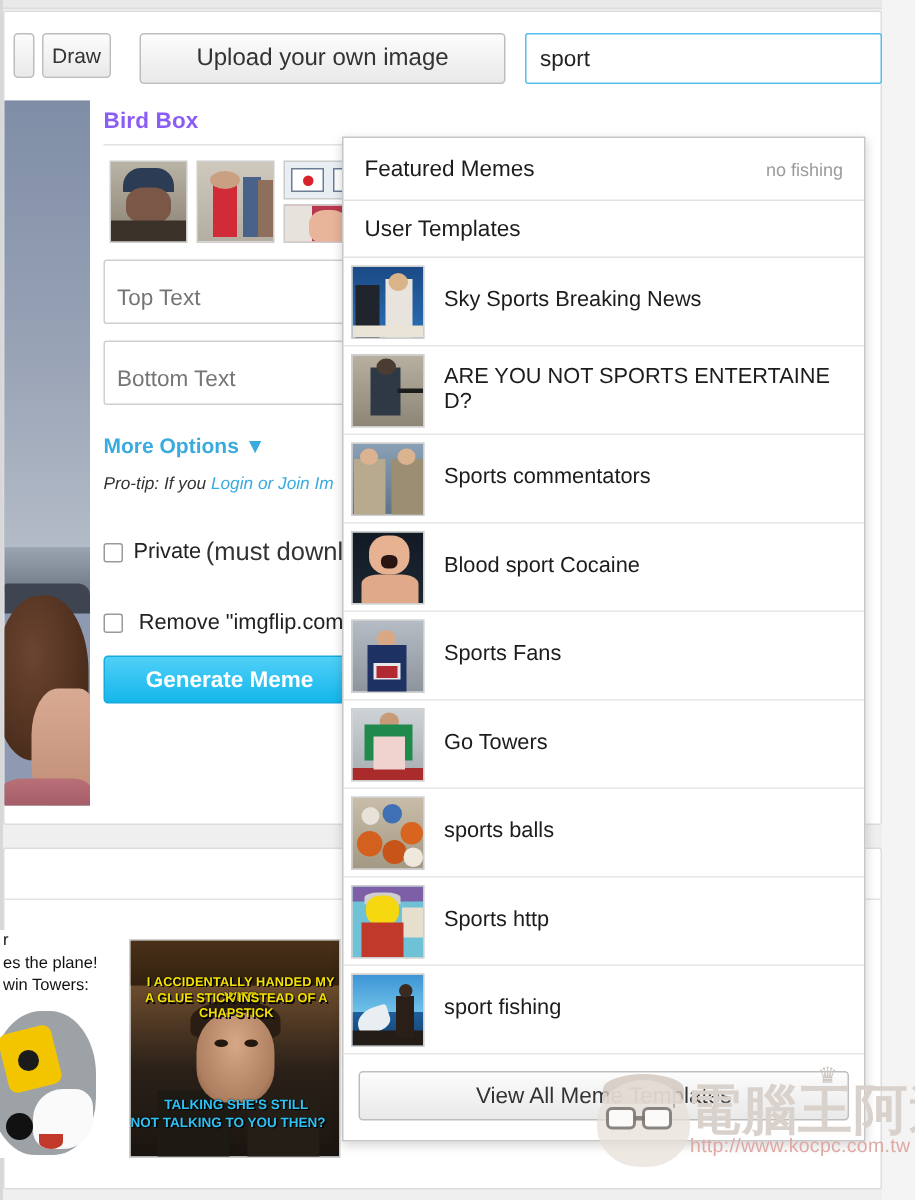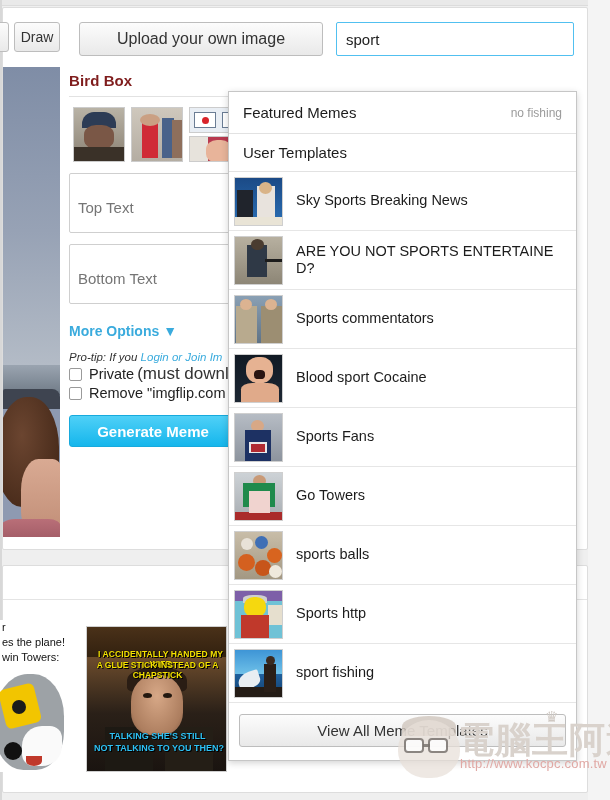--- a/index.html
+++ b/index.html
@@ -23,21 +23,21 @@
   .main-card {
     position: absolute; left: 2px; top: 7px; width: 586px; height: 543px;
     background: #ffffff; border: 1px solid #dddddd; border-radius: 2px;
   }
   .second-card {
     position: absolute; left: 2px; top: 565px; width: 586px; height: 228px;
     background: #ffffff; border: 1px solid #dddddd; border-radius: 2px;
   }
 
   
-  .toolbar { position: absolute; left: 0; top: 14px; width: 586px; height: 38px; }
+  .toolbar { position: absolute; left: 14px; top: 14px; width: 586px; height: 38px; }
   .btn-gray {
     background: linear-gradient(#fcfcfc,#e9e9e9);
     border: 1px solid #bdbdbd; border-radius: 3px;
     color: #333; font-size: 14px; cursor: pointer;
     font-family: "Liberation Sans", sans-serif;
   }
   .draw-btn {
     position: absolute; left: 11px; top: 0; width: 46px; height: 30px;
     font-size: 14px;
   }
@@ -80,21 +80,21 @@
     border-radius: 40% 28% 26% 34%;
   }
   .ip-scarf {
     position:absolute; left:-4px; top:452px; width:62px; height:40px;
     background: linear-gradient(#b96f78,#8c4a56);
     border-radius: 26% 20% 6% 6%;
   }
 
   
   .form-col { position: absolute; left: 66px; top: 64px; width: 160px; }
-  .tmpl-title { font-size: 15px; font-weight: bold; color: #7f1d1d; letter-spacing: .1px; }
+  .tmpl-title { font-size: 15px; font-weight: bold; color: #8b5cf6; letter-spacing: .1px; }
   .tmpl-rule { margin-top: 7px; border-top: 1px solid #e2e2e2; }
 
   .thumbs { position: relative; margin-top: 10px; height: 55px; }
   .thumb { position: absolute; top: 0; border: 1px solid #ccc; overflow: hidden; }
   .th1 { left: 4px; width: 52px; height: 55px; }
   .th2 { left: 62px; width: 52px; height: 55px; }
   .th3 { left: 120px; width: 60px; height: 26px; }
   .th4 { left: 120px; top: 29px; width: 60px; height: 26px; }
 
   .t1a { position:absolute; inset:0; background: linear-gradient(#b9b3a6,#8a8173); }
@@ -109,34 +109,34 @@
   .t3a { position:absolute; inset:0; background:#e9eef4; }
   .t3b { position:absolute; left:4px; top:4px; width:22px; height:16px; background:#fff; border:1px solid #6b7d94;}
   .t3c { position:absolute; left:32px; top:4px; width:22px; height:16px; background:#fff; border:1px solid #6b7d94;}
   .t3d { position:absolute; left:12px; top:9px; width:7px; height:7px; background:#d8232a; border-radius:50%;}
   .t3e { position:absolute; left:40px; top:9px; width:7px; height:7px; background:#d8232a; border-radius:50%;}
   .t4a { position:absolute; inset:0; background:#b8394f; }
   .t4b { position:absolute; left:16px; top:3px; width:26px; height:22px; background:#e8b49a; border-radius:42% 42% 36% 36%;}
   .t4c { position:absolute; left:0; top:0; width:18px; height:26px; background:#e7e3dc;}
 
   .text-field {
-    margin-top: 11px; width: 168px; height: 60px;
+    margin-top: 11px; width: 168px; height: 43px;
     border: 1px solid #cfcfcf; border-radius: 2px; background: #fff;
     color: #888; font-size: 15px; padding: 8px 8px 0 8px;
     font-family: "Liberation Sans", sans-serif; outline: none;
   }
   .more-options {
     margin-top: 19px; color: #3aabdd; font-size: 14px; font-weight: bold; cursor: pointer;
   }
   .protip {
     margin-top: 12px; font-size: 11.5px; font-style: italic; color: #333;
     white-space: nowrap;
   }
   .protip a { color: #3aabdd; text-decoration: none; }
-  .cbrow { margin-top: 1px; display: flex; align-items: center; white-space: nowrap; }
+  .cbrow { margin-top: 29px; display: flex; align-items: center; white-space: nowrap; justify-content: space-between; }
   .cbox {
     width: 13px; height: 13px; border: 1px solid #9a9a9a; border-radius: 2px;
     background: #fff; margin-right: 7px; flex: none; cursor: pointer;
   }
   .cblabel { font-size: 14.5px; color: #222; }
   .cbsub { font-size: 17px; color: #333; margin-left: 3px; }
   .gen-btn {
     margin-top: 14px; width: 168px; height: 32px;
     background: linear-gradient(#4fd0f7, #15b6ec);
     border: 1px solid #17aadd; border-radius: 3px;
@@ -276,21 +276,21 @@
   .mb-eye1 { position:absolute; left:56px; top:66px; width:9px; height:5px; background:#23180f; border-radius:50%;}
   .mb-eye2 { position:absolute; left:76px; top:66px; width:9px; height:5px; background:#23180f; border-radius:50%;}
   .mb-suitl { position:absolute; left:18px; top:100px; width:48px; height:46px; background:#1d1913;}
   .mb-suitr { position:absolute; left:78px; top:100px; width:48px; height:46px; background:#241e16;}
   .mb-line3 {
     position:absolute; left:0; top:104px; width:141px; text-align:center;
     color:#2ec2f5; font-size:9px; font-weight:bold;
     text-shadow: 0 0 1px #000, 1px 1px 0 #000;
   }
   .mb-line4 {
-    position:absolute; left:0; top:116px; width:144px; text-align:center;
+    position:absolute; left:0; top:116px; width:144px; text-align:left;
     color:#2ec2f5; font-size:9px; font-weight:bold;
     text-shadow: 0 0 1px #000, 1px 1px 0 #000;
   }
 
   
   .watermark { position: absolute; left: 398px; top: 706px; width: 212px; height: 78px; z-index: 60; pointer-events:none;}
   .wm-face {
     position:absolute; left:0px; top:14px; width:62px; height:58px;
     background:#e8dfd8; border-radius:50% 50% 46% 46%; opacity:.72;
   }

